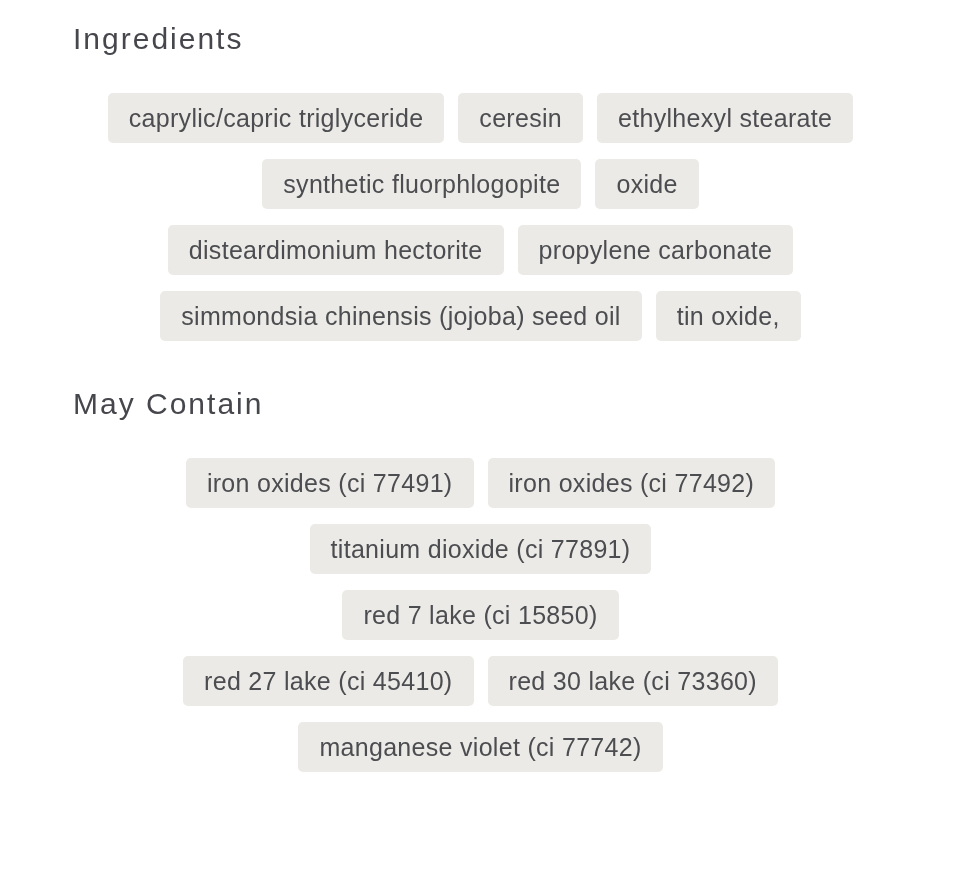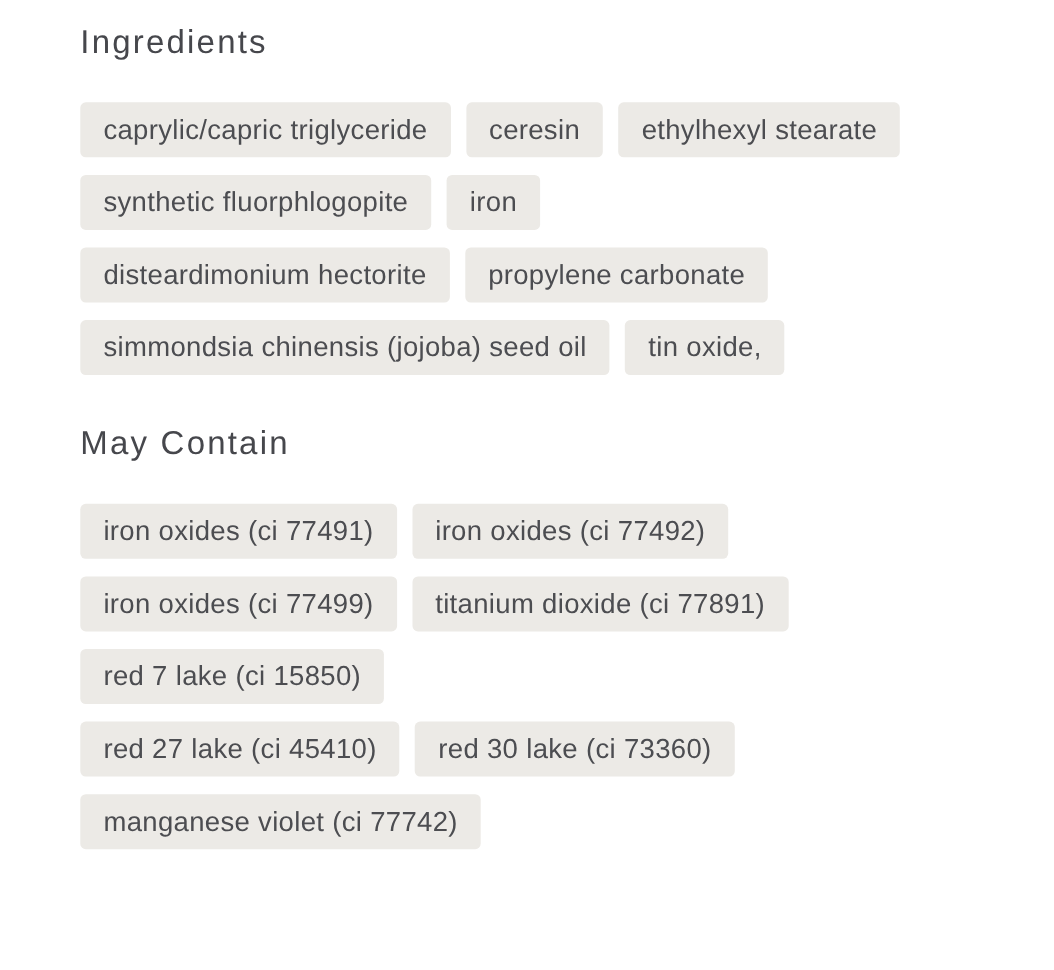--- a/index.html
+++ b/index.html
@@ -30,20 +30,21 @@
     font-weight: 300;
     letter-spacing: 2px;
     color: var(--heading-text);
     margin: 0 0 38px 0;
   }
   .chip-row {
     display: flex;
     flex-wrap: nowrap;
     gap: 14px;
     margin-bottom: 16px;
+    justify-content: center;
   }
   .chip {
     display: inline-flex;
     align-items: center;
     height: 50px;
     padding: 0 21px;
     background: var(--chip-bg);
     color: var(--chip-text);
     font-size: 25px;
     font-weight: 300;
@@ -61,41 +62,40 @@
   <section class="section">
     <h2 class="section-title">Ingredients</h2>
 
     <div class="chip-row">
       <span class="chip">caprylic/capric triglyceride</span>
       <span class="chip">ceresin</span>
       <span class="chip">ethylhexyl stearate</span>
     </div>
     <div class="chip-row">
       <span class="chip">synthetic fluorphlogopite</span>
-      <span class="chip">iron</span>
+      <span class="chip">oxide</span>
     </div>
     <div class="chip-row">
       <span class="chip">disteardimonium hectorite</span>
       <span class="chip">propylene carbonate</span>
     </div>
     <div class="chip-row">
       <span class="chip">simmondsia chinensis (jojoba) seed oil</span>
       <span class="chip">tin oxide,</span>
     </div>
   </section>
 
   <section class="section">
     <h2 class="section-title">May Contain</h2>
 
     <div class="chip-row">
       <span class="chip">iron oxides (ci 77491)</span>
       <span class="chip">iron oxides (ci 77492)</span>
     </div>
     <div class="chip-row">
-      <span class="chip">iron oxides (ci 77499)</span>
       <span class="chip">titanium dioxide (ci 77891)</span>
     </div>
     <div class="chip-row">
       <span class="chip">red 7 lake (ci 15850)</span>
     </div>
     <div class="chip-row">
       <span class="chip">red 27 lake (ci 45410)</span>
       <span class="chip">red 30 lake (ci 73360)</span>
     </div>
     <div class="chip-row">

